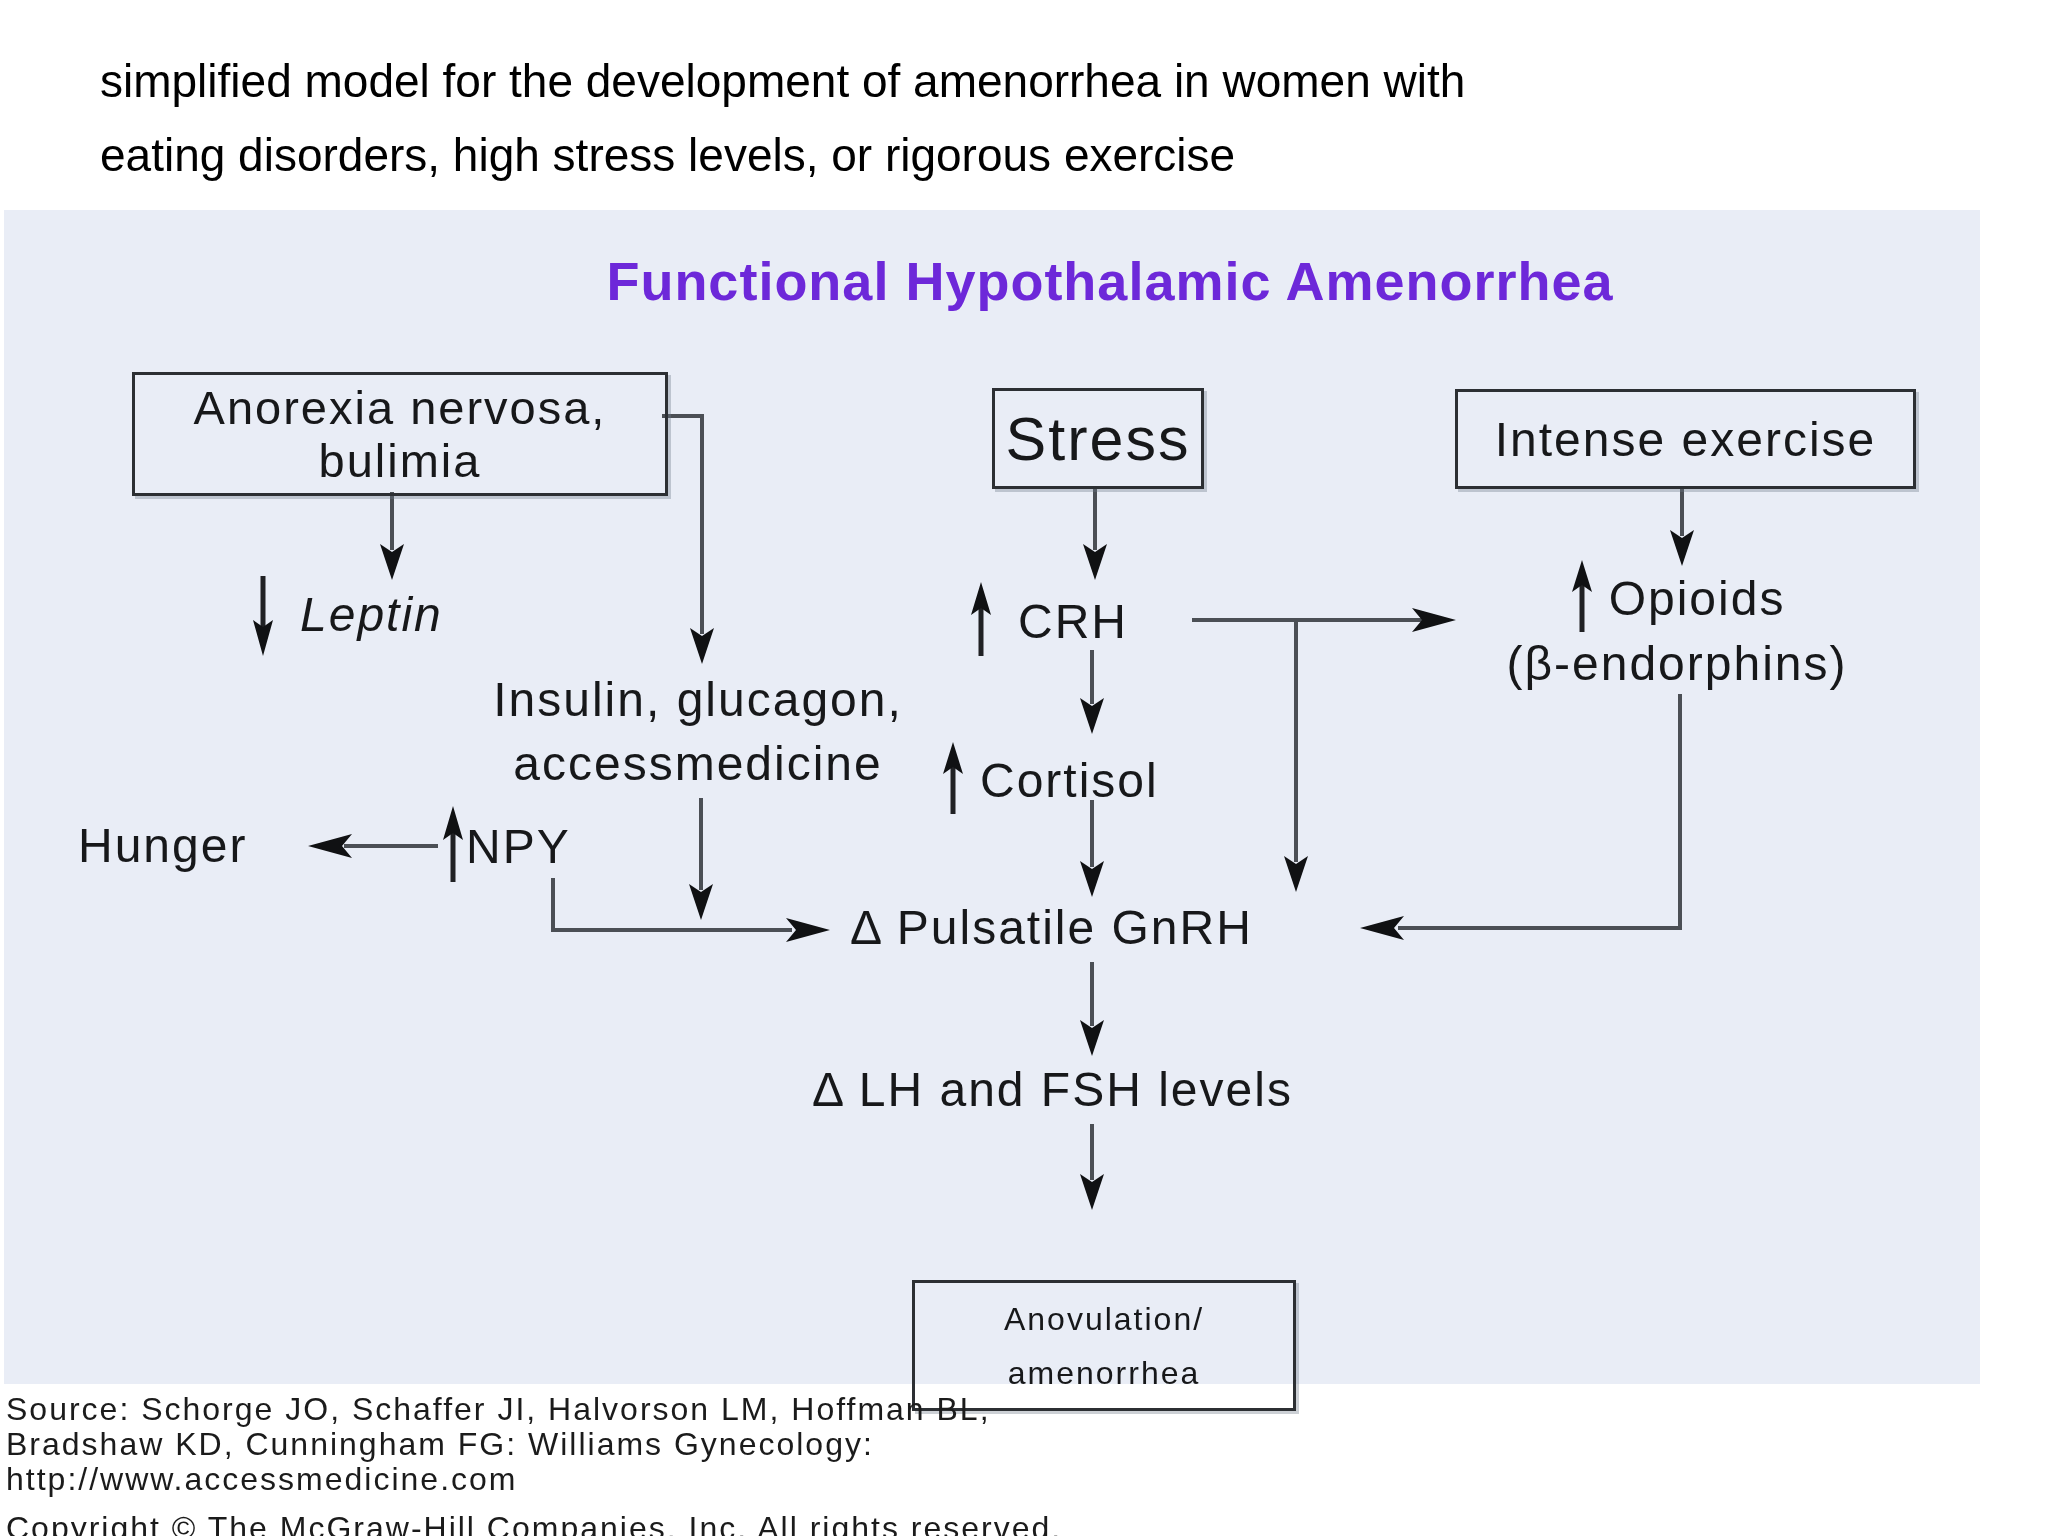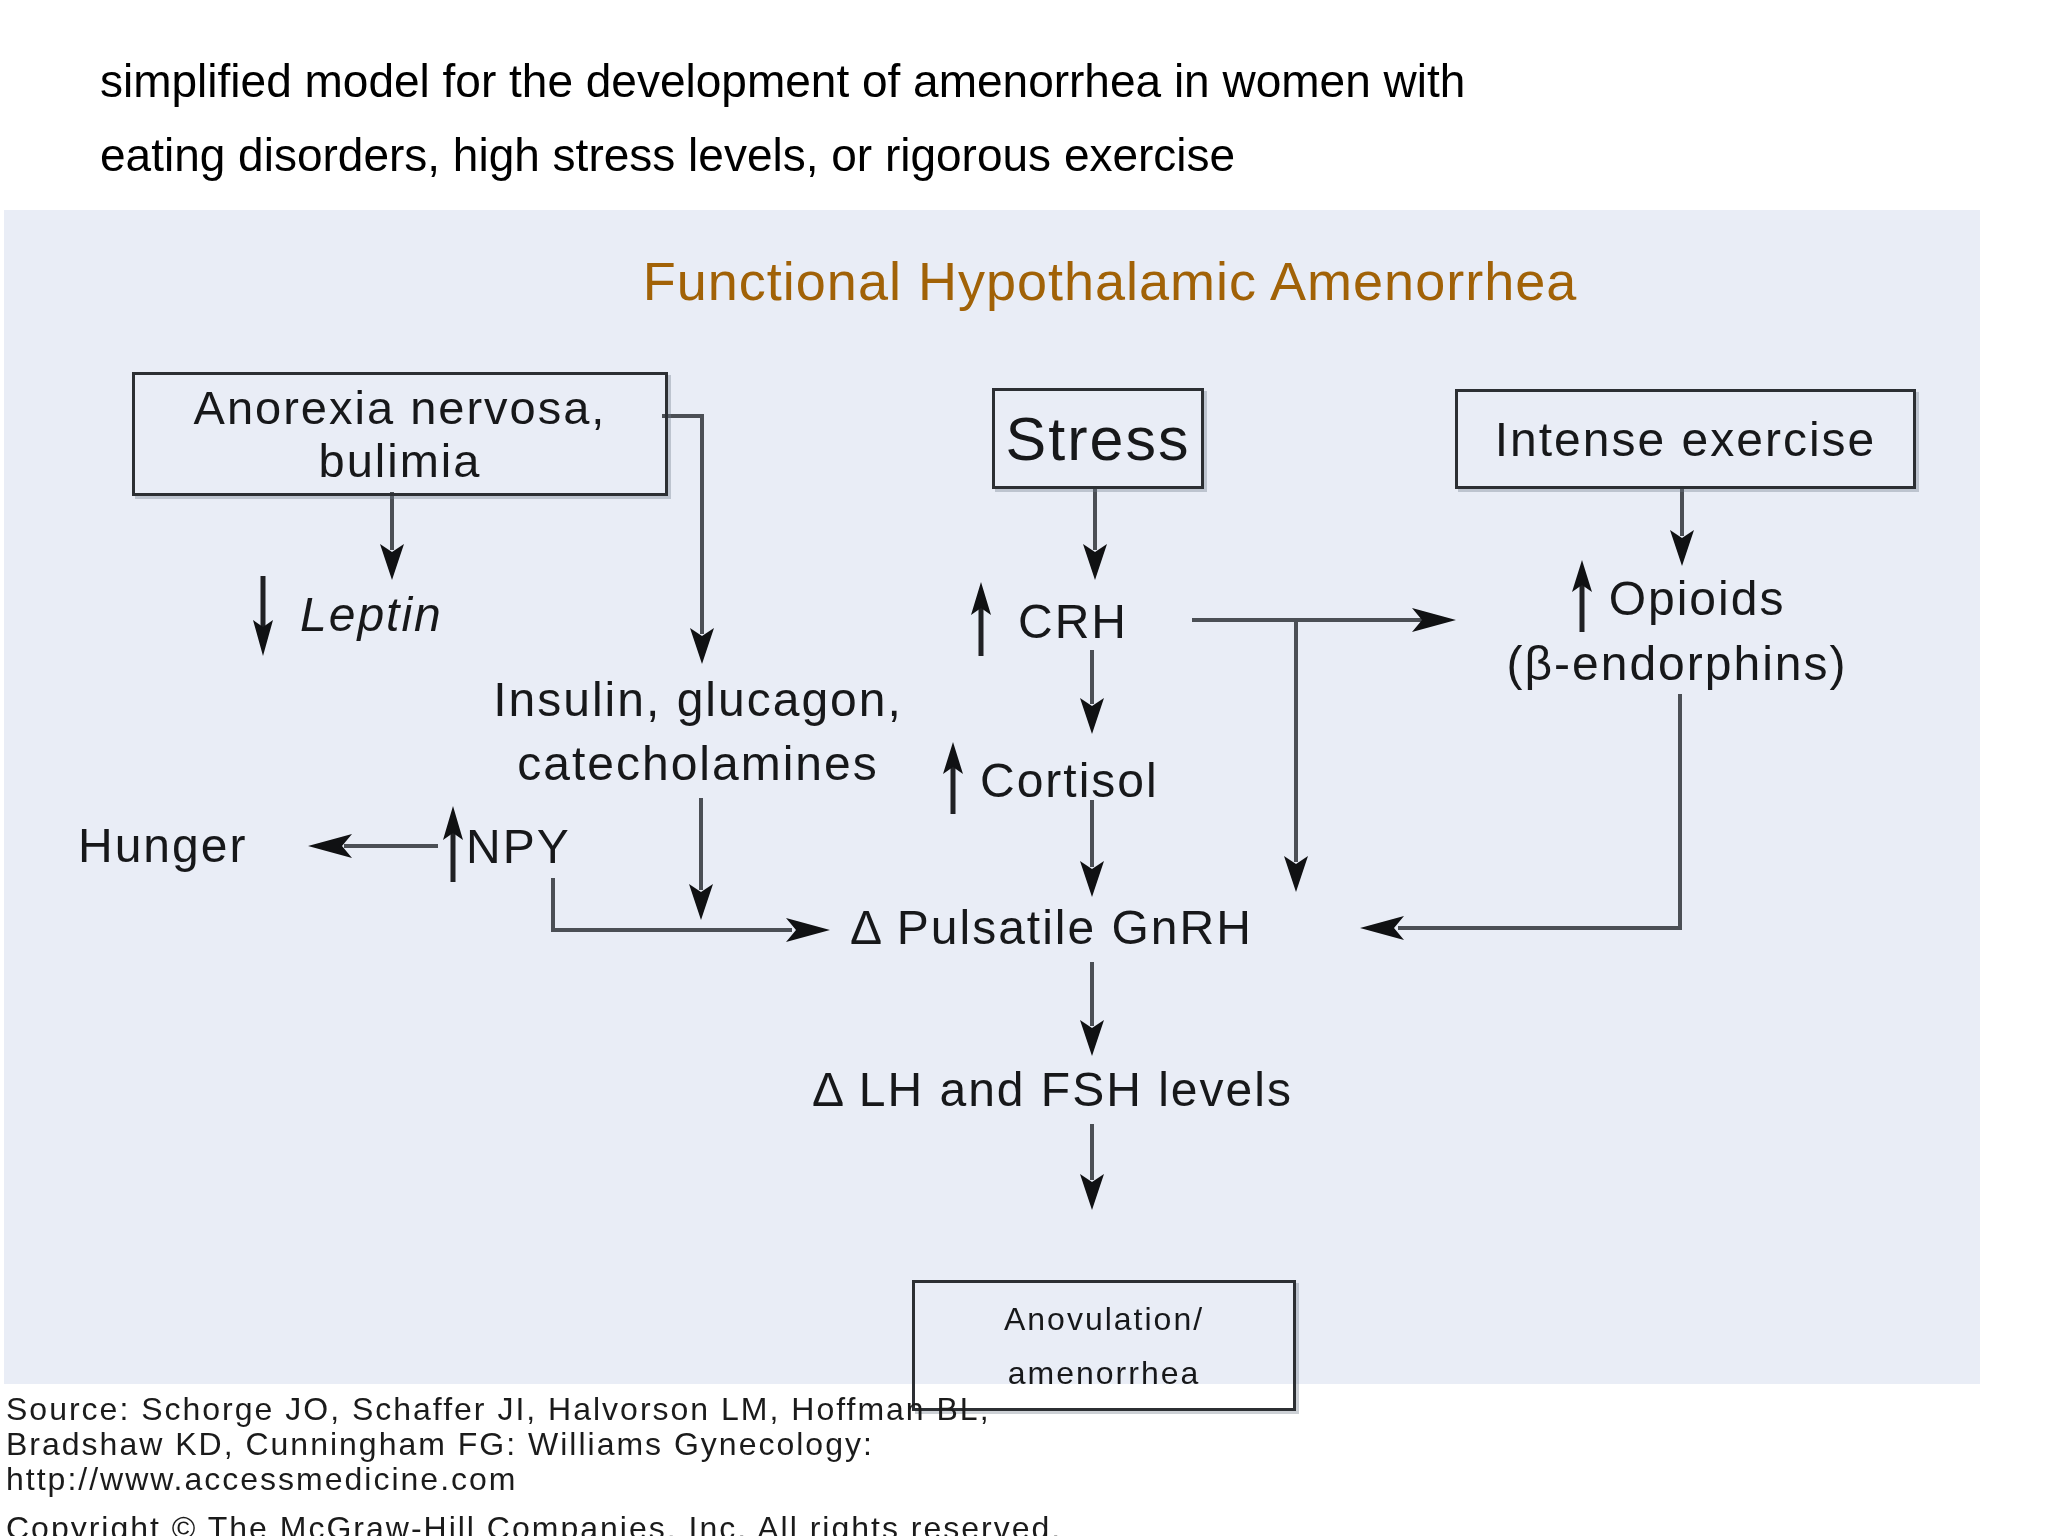--- a/index.html
+++ b/index.html
@@ -6,21 +6,21 @@
   .stage{
     position:relative;width:2048px;height:1536px;overflow:hidden;background:#ffffff;
     font-family:"Liberation Sans", sans-serif;color:#141414;
   }
   
   .heading{position:absolute;left:100px;top:44px;font-size:46px;line-height:74px;
     color:#000000;letter-spacing:0px;}
   
   .panel{position:absolute;left:4px;top:210px;width:1976px;height:1174px;background:#e9edf6;}
   .dtitle{position:absolute;left:480px;top:250px;width:1260px;text-align:center;
-    font-size:54px;font-weight:400;letter-spacing:1px;color:#a16207;z-index:3;}
+    font-size:54px;font-weight:700;letter-spacing:1px;color:#6d28d9;z-index:3;}
   
   .wires{position:absolute;left:0;top:0;width:2048px;height:1536px;z-index:1;}
   
   .dbox{position:absolute;border:3px solid #2c2f33;box-shadow:3px 3px 0 rgba(110,120,135,.35);
     display:flex;flex-direction:column;justify-content:center;align-items:center;
     text-align:center;z-index:2;color:#17181a;}
   .box-anorexia{left:132px;top:372px;width:530px;height:118px;font-size:47px;line-height:53px;letter-spacing:2px;}
   .box-stress{left:992px;top:388px;width:206px;height:95px;font-size:61px;letter-spacing:2px;}
   .box-exercise{left:1455px;top:389px;width:455px;height:94px;font-size:48px;letter-spacing:2px;}
   .box-anov{left:912px;top:1280px;width:378px;height:125px;font-size:32px;line-height:54px;letter-spacing:2px;}
@@ -117,21 +117,21 @@
       <svg class="gicon" width="26" height="84" viewBox="0 0 26 84">
         <line x1="13" y1="4" x2="13" y2="56" stroke="#202124" stroke-width="5"></line>
         <polygon points="13,84 3,48 13,55 23,48" fill="#101113"></polygon>
       </svg>
       <span>Leptin</span>
     </div>
   </div>
 
   <div class="lbl insulin">
     <div>Insulin, glucagon,</div>
-    <div>catecholamines</div>
+    <div>accessmedicine</div>
   </div>
 
   <div class="lbl hunger">
     <span>Hunger</span>
   </div>
 
   <div class="lbl npy">
     <div class="row">
       <svg class="gicon" width="26" height="80" viewBox="0 0 26 80">
         <line x1="13" y1="76" x2="13" y2="26" stroke="#202124" stroke-width="5"></line>

